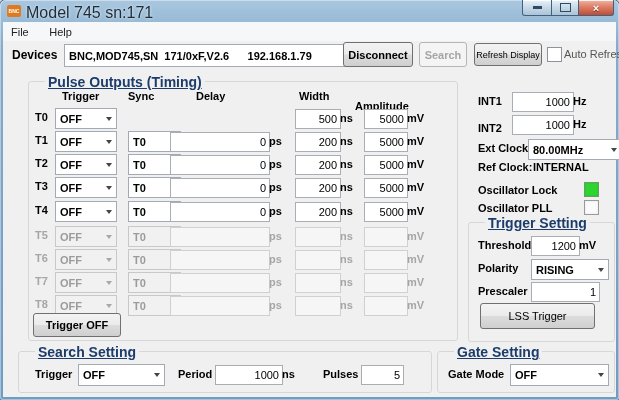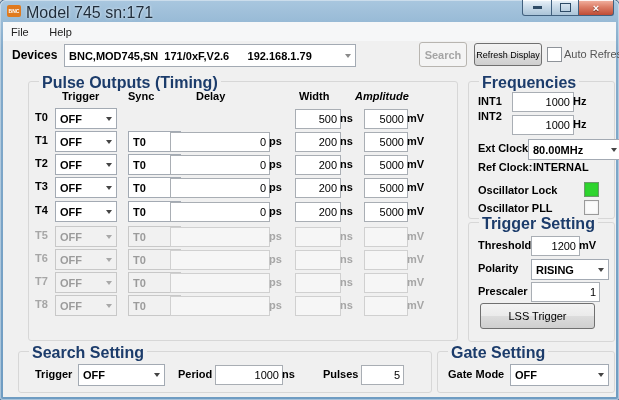--- a/index.html
+++ b/index.html
@@ -31,21 +31,21 @@
   .combo{position:absolute;height:19px;background:#fff;border:1px solid #a3aab3;font-size:11px;font-weight:bold;
     color:#000;display:flex;align-items:center;padding:0 14px 0 4px;}
   .combo .arr{position:absolute;right:4px;top:8px;width:0;height:0;
     border-left:3.5px solid transparent;border-right:3.5px solid transparent;border-top:4px solid #444;}
   .combo.dis{background:#f1f1f1;color:#9b9b9b;border-color:#c8c8c8;}
   .combo.dis .arr{border-top-color:#a8a8a8;}
   .tin{position:absolute;height:18px;border:1px solid #a9aeb4;background:#fff;
     font:11px "Liberation Sans",sans-serif;text-align:right;padding:0 3px 0 0;color:#000;}
   .tin:disabled{background:#f6f6f6;border-color:#d0d0d0;color:#9b9b9b;}
   .group{position:absolute;border:1px solid #d7d7d7;border-radius:3px;}
-  .glbl{position:absolute;top:-8px;left:10px;background:#f0f0f0;padding:0 3px;font-size:16px;font-weight:bold;color:#1c3c6b;white-space:nowrap;}
+  .glbl{position:absolute;top:-8px;left:16px;background:#f0f0f0;padding:0 3px;font-size:14px;font-weight:bold;color:#1c3c6b;white-space:nowrap;text-decoration:underline;}
   .btn{position:absolute;border:1px solid #707070;border-radius:3px;font-size:11px;color:#000;
     background:linear-gradient(#f3f3f3,#ebebeb 48%,#dcdcdc 52%,#cfcfcf);
     display:flex;align-items:center;justify-content:center;cursor:default;}
   .btn.bold{font-weight:bold;}
   .btn.disabled{color:#a5a5a5;background:#f4f4f4;border-color:#b8b5b0;}
   .btn.small{font-size:9px;}
   .prow{position:absolute;left:28px;width:428px;height:21px;}
   .rlbl{position:absolute;left:7px;top:3px;font-size:11px;font-weight:bold;}
   .c-trig{left:27px;width:42px;}
   .c-sync{left:100px;width:33px;}
@@ -86,33 +86,34 @@
     <div class="menubar">
       <span class="menu-item">File</span>
       <span class="menu-item">Help</span>
     </div>
 
     <span class="lbl" style="left:12px;top:48px;font-size:12px;">Devices</span>
     <div class="combo" style="left:64px;top:44px;width:272px;height:21px;font-weight:bold;white-space:pre;">
       <span style="white-space:pre;">BNC,MOD745,SN  171/0xF,V2.6      192.168.1.79</span>
       <span class="arr" style="border-top-color:#8a8a8a;top:9px;"></span>
     </div>
+    <div class="btn bold" style="left:343px;top:42px;width:68px;height:23px;">Disconnect</div>
     <div class="btn bold disabled" style="left:419px;top:42px;width:46px;height:23px;">Search</div>
     <div class="btn small" style="left:474px;top:43px;width:66px;height:21px;">Refresh Display</div>
     <div class="checkbox" style="left:547px;top:47px;"></div>
     <span class="txt" style="left:564px;top:48px;color:#555;">Auto Refresh</span>
 
     <div class="group" style="left:28px;top:81px;width:428px;height:258px;">
       <span class="glbl">Pulse Outputs (Timing)</span>
     </div>
     <span class="lbl" style="left:62px;top:90px;">Trigger</span>
     <span class="lbl" style="left:128px;top:90px;">Sync</span>
     <span class="lbl" style="left:196px;top:90px;">Delay</span>
     <span class="lbl" style="left:299px;top:90px;">Width</span>
-    <span class="lbl" style="left:355px;top:90px;font-style:italic;">Amplitude</span>
+    <span class="lbl" style="left:355px;top:100px;">Amplitude</span>
 
     <div class="prow" style="top:108px;">
       <span class="rlbl">T0</span>
       <div class="combo c-trig">
           <span>OFF</span>
           <span class="arr"></span>
         </div>
       <input class="tin i-width" value="500" style="">
       <span class="unit u-ns">ns</span>
       <input class="tin i-amp" value="5000" style="">
@@ -256,28 +257,26 @@
           <span class="arr"></span>
         </div>
       <input class="tin i-delay" disabled="" value="" style="">
       <span class="unit u-ps">ps</span>
       <input class="tin i-width" disabled="" value="" style="">
       <span class="unit u-ns">ns</span>
       <input class="tin i-amp" disabled="" value="" style="">
       <span class="unit u-mv">mV</span>
     </div>
 
-
-    <div class="group" style="left:468px;top:81px;width:145px;height:136px;">
-      <span class="glbl">Frequencies</span>
-    </div>
+    <div class="btn bold" style="left:33px;top:313px;width:86px;height:22px;">Trigger OFF</div>
+
     <span class="lbl" style="left:478px;top:95px;">INT1</span>
     <input class="tin" style="left: 512px; top: 92px; width: 57px;" value="1000">
     <span class="lbl" style="left:573px;top:95px;">Hz</span>
-    <span class="lbl" style="left:478px;top:110px;">INT2</span>
+    <span class="lbl" style="left:478px;top:122px;">INT2</span>
     <input class="tin" style="left: 512px; top: 115px; width: 57px;" value="1000">
     <span class="lbl" style="left:573px;top:118px;">Hz</span>
     <span class="lbl" style="left:478px;top:142px;">Ext Clock</span>
     <div class="combo" style="left:528px;top:139px;width:74px;">
       <span>80.00MHz</span>
       <span class="arr"></span>
     </div>
     <span class="lbl" style="left:478px;top:161px;">Ref Clock:</span>
     <span class="lbl" style="left:533px;top:161px;">INTERNAL</span>
     <span class="lbl" style="left:478px;top:184px;">Oscillator Lock</span>

